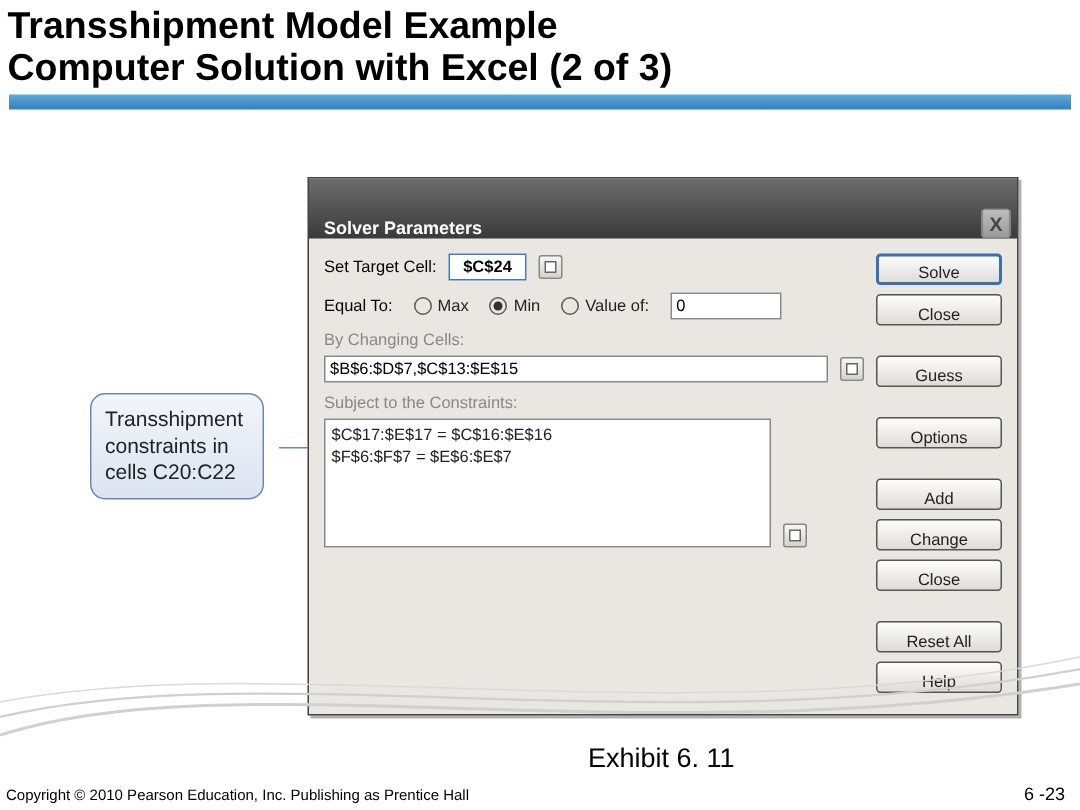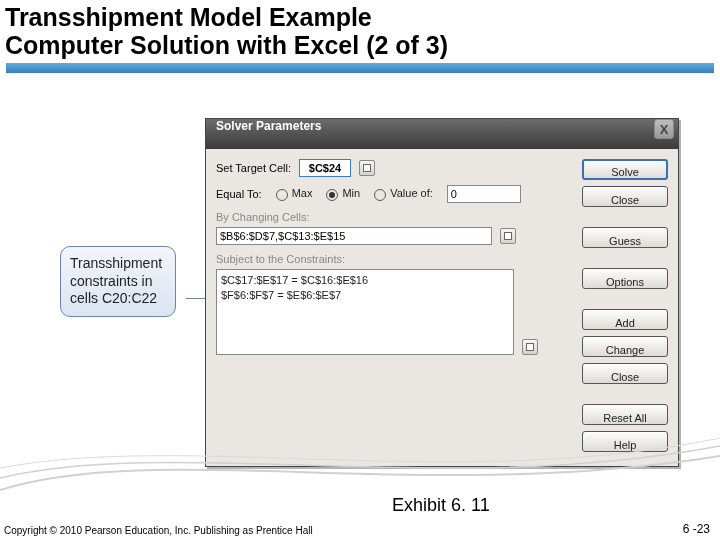--- a/index.html
+++ b/index.html
@@ -1,41 +1,41 @@
 <!DOCTYPE html>
 <html><head>
 <meta charset="utf-8">
 <style>
 *{box-sizing:border-box;margin:0;padding:0}
 body{width:720px;height:540px;font-family:Arial,Helvetica,sans-serif;background:#fff;position:relative;overflow:hidden}
 .slide-title{font-size:25px;font-weight:bold;color:#000;padding:3px 5px 0;line-height:1.12}
 .title-bar{height:10px;background:linear-gradient(#5faad7,#357fbe);margin:4px 6px 0}
 .dialog{position:absolute;left:205px;top:118px;width:474px;background:#eae7e2;border:1px solid #444;box-shadow:2px 2px 0 rgba(0,0,0,.3);font-family:Tahoma,Arial,sans-serif;font-size:11px;color:#222}
-.dlg-titlebar{height:30px;background:linear-gradient(#6c6c6c,#3a3a3a);display:flex;align-items:flex-start;padding:0 4px 0 10px;color:#fff;font-weight:bold;font-size:12px}
+.dlg-titlebar{height:40px;background:linear-gradient(#6c6c6c,#3a3a3a);display:flex;align-items:flex-end;padding:0 4px 0 10px;color:#fff;font-weight:bold;font-size:12px}
 .dlg-titlebar .spacer{flex:1}
 .close-x{width:20px;height:20px;border:1px solid #888;border-radius:3px;background:linear-gradient(#bdbdbd,#9a9a9a);display:flex;align-items:center;justify-content:center;font-size:13px;font-weight:bold;color:#444;cursor:pointer}
 .dlg-body{display:flex;padding:10px 10px 14px}
 .form-col{flex:1;padding-right:8px}
 .btn-col{width:86px;display:flex;flex-direction:column;gap:6px}
 .btn{height:21px;border:1px solid #555;border-radius:3px;background:linear-gradient(#fdfdfc,#dedcd6);font-size:11px;color:#222;cursor:pointer;display:flex;align-items:flex-end;justify-content:center;line-height:1;text-decoration:underline;text-decoration-color:transparent}
 .btn.primary{border:2px solid #396fb3}
 .gap{height:8px}
 .row{display:flex;align-items:center;gap:8px;margin-bottom:8px}
 .lbl{color:#000;white-space:nowrap}
 .txt{height:18px;border:1px solid #888;background:#fff;padding:0 3px;font-size:11px;font-family:Tahoma,Arial,sans-serif}
 .target-cell{width:52px;text-align:center;font-weight:bold;border:1.5px solid #4178c2}
 .mini-btn{width:16px;height:16px;border:1px solid #888;background:linear-gradient(#f7f6f4,#d6d3cc);border-radius:2px;cursor:pointer;display:inline-flex;align-items:center;justify-content:center}
 .mini-btn::after{content:"";width:6px;height:6px;border:1px solid #666;background:#fff}
 .radio{width:12px;height:12px;border:1.5px solid #5a5a5a;border-radius:50%;display:inline-block;position:relative;vertical-align:middle;margin-right:4px}
 .radio.sel::after{content:"";position:absolute;inset:2px;border-radius:50%;background:#333}
 .valof{width:74px;height:18px;border:1px solid #888;background:#fff;padding:0 3px;font-size:11px}
 .section-lbl{color:#888;margin:6px 0 4px}
-.wide-input{width:276px}
+.wide-input{width:336px}
 .list{width:298px;height:86px;border:1px solid #888;background:#fff;padding:3px 4px;font-size:11px;line-height:1.35;overflow:hidden}
-.callout{position:absolute;left:60px;top:246px;width:116px;border:1.5px solid #6b84b4;border-radius:10px;background:linear-gradient(#f2f5fa,#dbe4f1);padding:8px 9px;font-size:14px;color:#222;line-height:1.25}
+.callout{position:absolute;left:60px;top:262px;width:116px;border:1.5px solid #6b84b4;border-radius:10px;background:linear-gradient(#f2f5fa,#dbe4f1);padding:8px 9px;font-size:14px;color:#222;line-height:1.25}
 .pointer{position:absolute;left:186px;top:298px;width:72px;height:2px;background:transparent}
 .pointer::before{content:"";position:absolute;left:0;top:0;width:62px;border-top:1.5px solid #6b84b4}
 .pointer::after{content:"";position:absolute;right:0;top:-4px;width:0;height:0;border-left:9px solid #6b84b4;border-top:5px solid transparent;border-bottom:5px solid transparent}
 .swoosh{position:absolute;left:0;bottom:38px;width:720px;height:70px;pointer-events:none}
 .swoosh svg{width:100%;height:100%}
 .exhibit{position:absolute;left:392px;bottom:24px;font-size:18px;color:#000}
 .copyright{position:absolute;left:4px;bottom:4px;font-size:10px;color:#000;max-width:330px}
 .pagenum{position:absolute;right:10px;bottom:4px;font-size:12px;color:#000}
 </style>
 </head>

